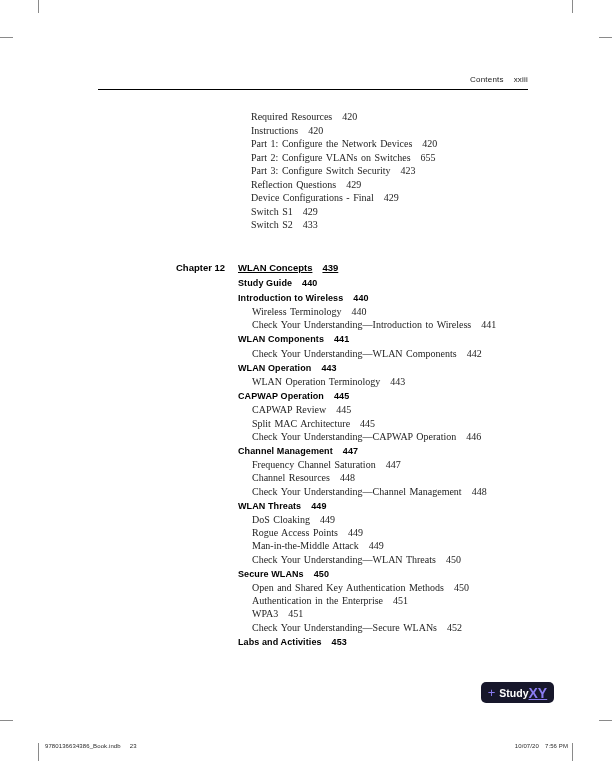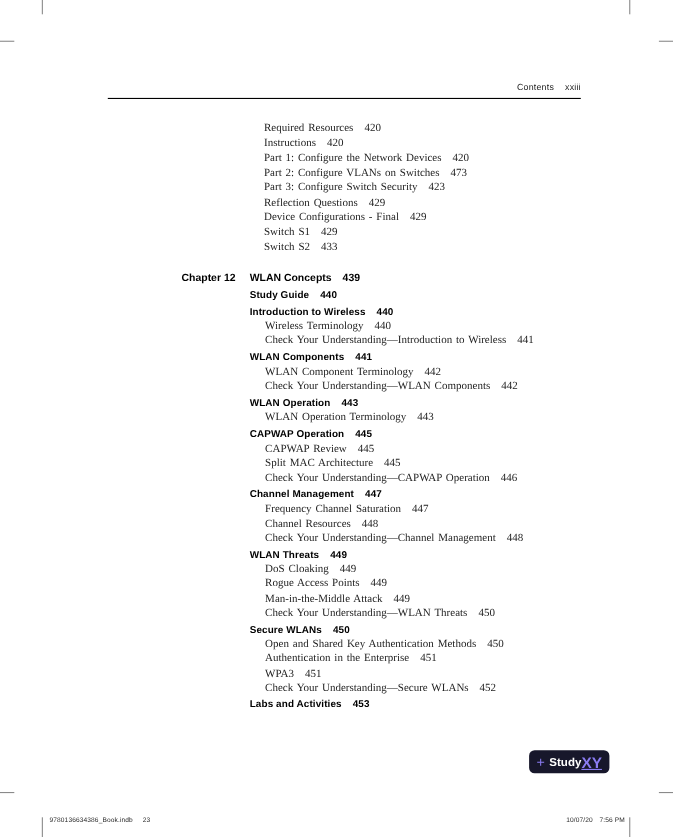--- a/index.html
+++ b/index.html
@@ -20,34 +20,35 @@
     position: absolute; left: 98px; top: 75px; width: 430px;
     text-align: right; font-size: 8px; color: #1a1a1a; letter-spacing: 0.2px;
   }
   .running-head .rh-page { margin-left: 10px; }
   .head-rule {
     position: absolute; left: 98px; top: 89px; width: 430px; height: 1px;
     background: #000;
   }
 
   
-  .toc { position: absolute; left: 0; top: 110px; width: 540px; }
+  .toc { position: absolute; left: 0; top: 110px; width: 540px; padding-left: 11px; }
 
   .pre-block { margin-left: 240px; }
   .sub-row, .row.sub {
     font-family: "Liberation Serif", serif;
     font-size: 10px; line-height: 13.5px; color: #242424;
     word-spacing: 1px; white-space: nowrap;
   }
   .sub-row .sub-page, .pg { margin-left: 10px; }
 
   .chapter-row {
-    margin-top: 13px; margin-left: 165px;
+    margin-top: 28px; margin-left: 165px;
     font-weight: bold; font-size: 9.5px; line-height: 15px; color: #000;
     white-space: nowrap;
+    text-decoration: underline;
   }
   .chapter-label { display: inline-block; width: 62px; }
   .chapter-page { margin-left: 10px; }
 
   .entries { margin-left: 227px; }
   .row { white-space: nowrap; }
   .row.head {
     font-family: "Liberation Sans", sans-serif;
     font-weight: bold; font-size: 9px; line-height: 13.2px; color: #000;
     margin-top: 2px; letter-spacing: 0.1px;
@@ -108,21 +109,21 @@
 
       <div class="sub-row">
         <span class="sub-text">Instructions</span><span class="sub-page">420</span>
       </div>
 
       <div class="sub-row">
         <span class="sub-text">Part 1: Configure the Network Devices</span><span class="sub-page">420</span>
       </div>
 
       <div class="sub-row">
-        <span class="sub-text">Part 2: Configure VLANs on Switches</span><span class="sub-page">473</span>
+        <span class="sub-text">Part 2: Configure VLANs on Switches</span><span class="sub-page">655</span>
       </div>
 
       <div class="sub-row">
         <span class="sub-text">Part 3: Configure Switch Security</span><span class="sub-page">423</span>
       </div>
 
       <div class="sub-row">
         <span class="sub-text">Reflection Questions</span><span class="sub-page">429</span>
       </div>
 
@@ -159,23 +160,20 @@
       </div>
 
       <div class="row sub">
         <span>Check Your Understanding—Introduction to Wireless</span><span class="pg">441</span>
       </div>
 
       <div class="row head">
         <span>WLAN Components</span><span class="pg">441</span>
       </div>
 
-      <div class="row sub">
-        <span>WLAN Component Terminology</span><span class="pg">442</span>
-      </div>
 
       <div class="row sub">
         <span>Check Your Understanding—WLAN Components</span><span class="pg">442</span>
       </div>
 
       <div class="row head">
         <span>WLAN Operation</span><span class="pg">443</span>
       </div>
 
       <div class="row sub">

